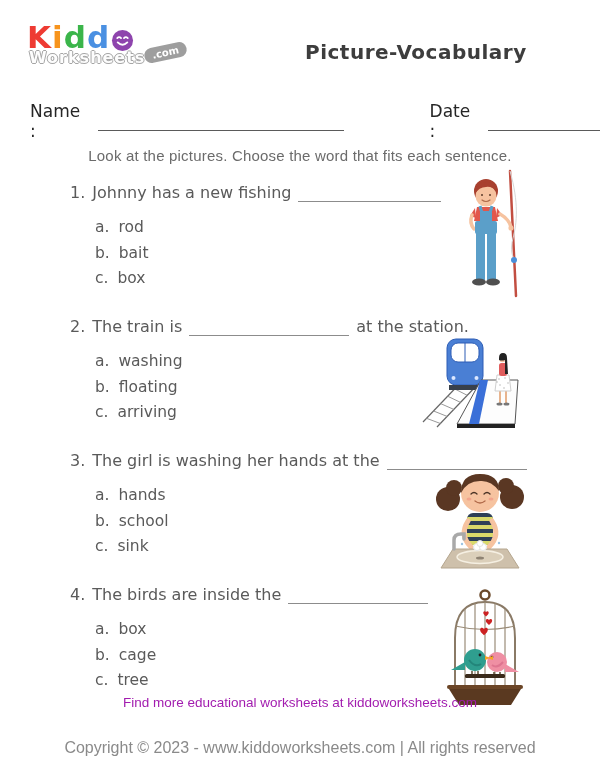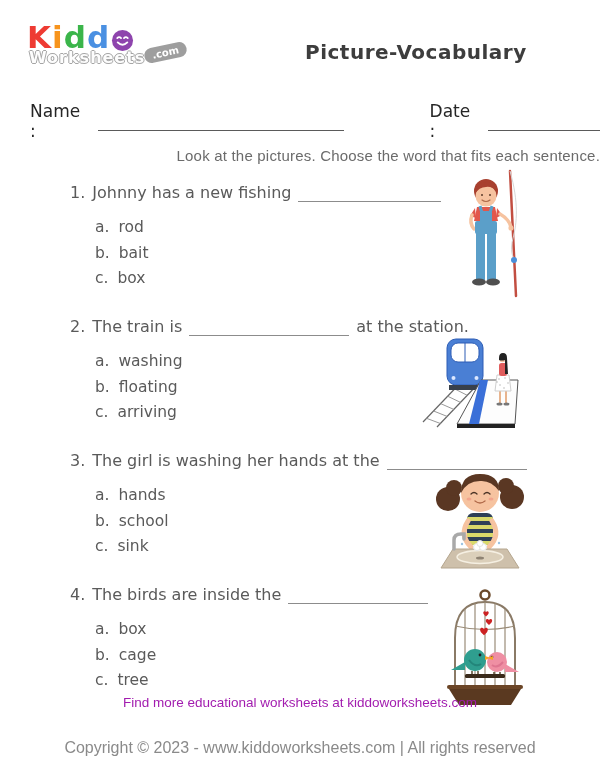--- a/index.html
+++ b/index.html
@@ -32,21 +32,21 @@
   .fields-row {
     position:absolute; top:101px; left:30px; display:flex; align-items:center;
     font-size:17px; font-weight:500; color:#262626;
   }
   .blank { display:inline-block; height:1.15em; border-bottom:1.6px solid #5a5a5a; }
   .name-blank { width:246px; margin-left:7px; }
   .date-label { margin-left:86px; }
   .date-blank { width:112px; margin-left:7px; }
 
   .instruction {
-    position:absolute; top:147px; left:0; width:100%; margin:0; text-align:right;
+    position:absolute; top:147px; left:0; width:100%; margin:0; text-align:center;
     font-family:"Liberation Sans", sans-serif; font-size:15px; color:#6b6b6b; letter-spacing:.2px;
   }
 
   
   .question { position:absolute; left:70px; color:#5a5a5a; }
   .q1 { top:183px; } .q2 { top:317px; } .q3 { top:451px; } .q4 { top:585px; }
   .q-line { display:flex; align-items:flex-end; gap:7px; font-size:16px; font-weight:500; white-space:nowrap; }
   .q-blank { border-bottom:1.6px solid #8c8c8c; }
   .b1 { width:143px; } .b2 { width:160px; } .b3 { width:140px; } .b4 { width:140px; }
   .options { list-style:none; margin:13px 0 0 0; padding:0 0 0 25px; }

